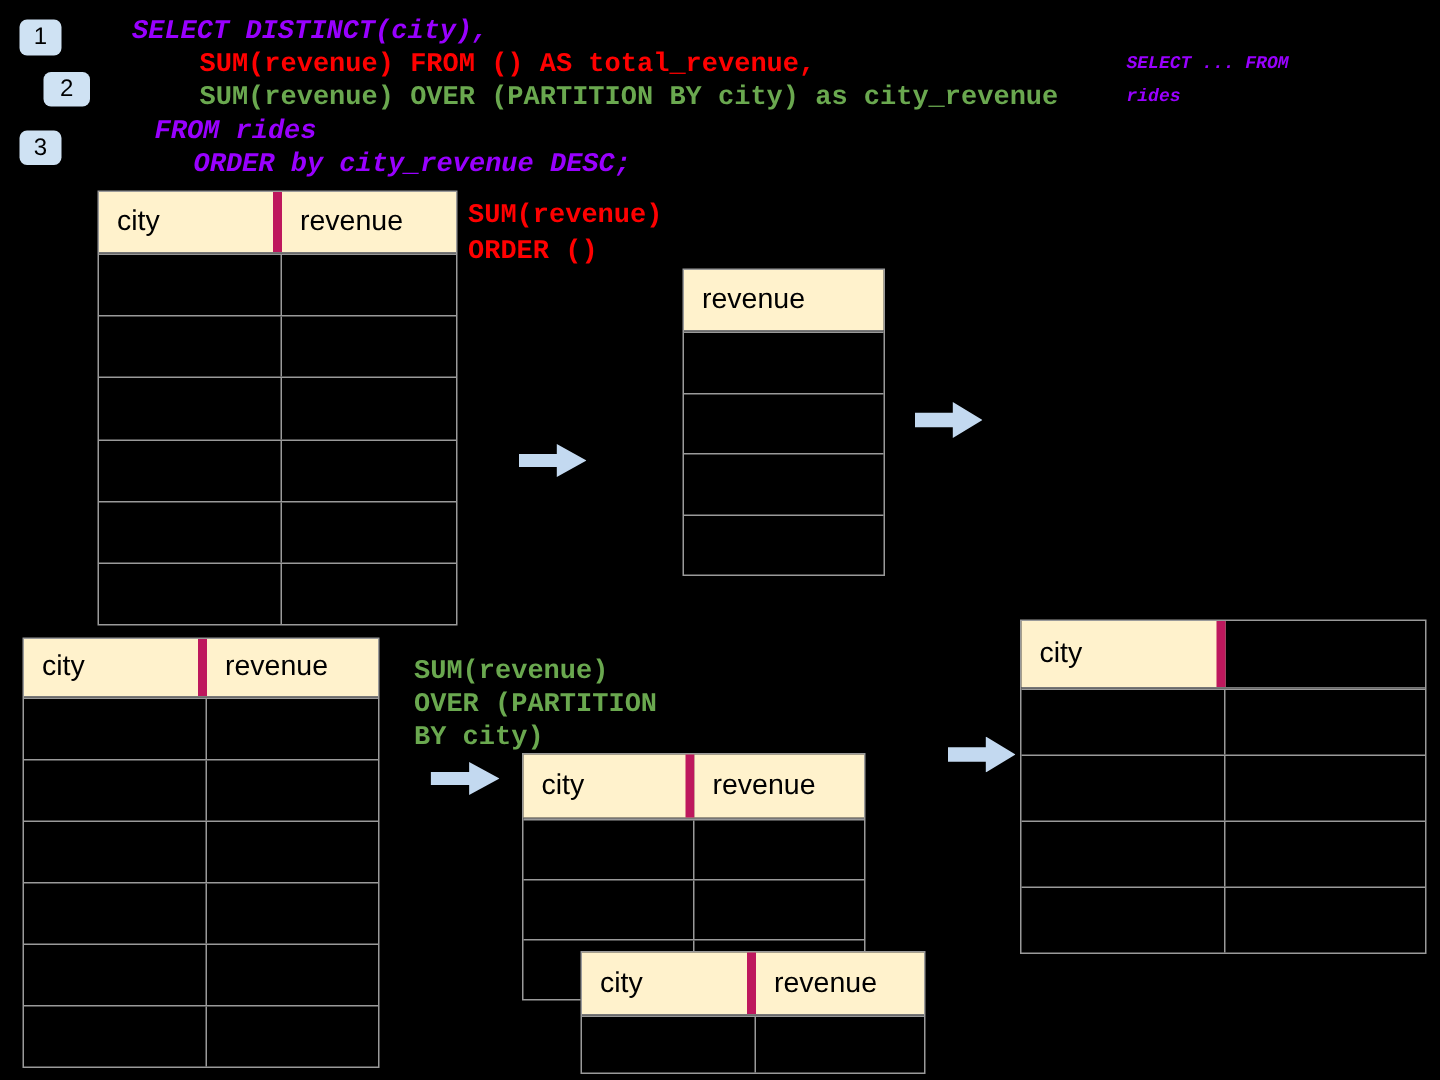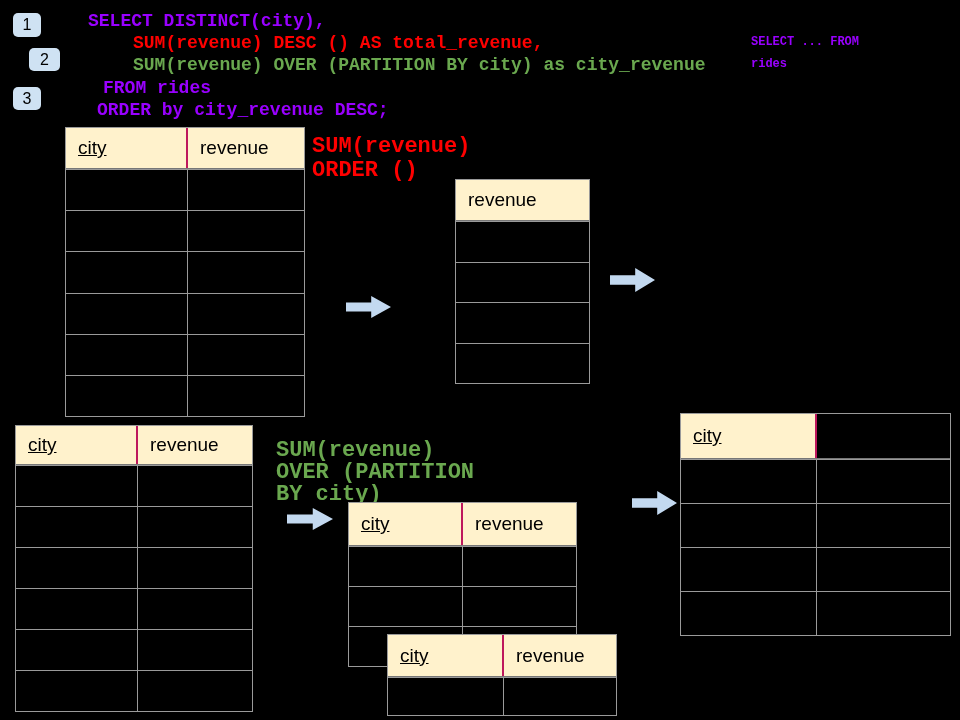--- a/index.html
+++ b/index.html
@@ -4,31 +4,31 @@
 <style>
   html,body{margin:0;padding:0;background:#000;}
   #canvas{position:relative;width:960px;height:720px;background:#000;overflow:hidden;
           font-family:"Liberation Sans",sans-serif;}
 
   
   .code-line{position:absolute;font-family:"Liberation Mono","DejaVu Sans Mono",monospace;
              font-weight:bold;white-space:pre;}
   .main-code{font-size:18px;}
   .mini-code{font-size:12px;}
-  .ann-code{font-size:22px;}
-  .purple{color:#9900ff;}
+  .ann-code{font-size:18px;}
+  .purple{color:#9900ff;font-style:italic;}
   .red{color:#ff0000;}
   .green{color:#6aa84f;}
 
   
   .l1{left:88px;top:11px;}
   .l2{left:133px;top:33px;}
   .l3{left:133px;top:55px;}
   .l4{left:103px;top:78px;}
-  .l5{left:97px;top:100px;}
+  .l5{left:129px;top:100px;}
   
   .m1{left:751px;top:35px;}
   .m2{left:751px;top:57px;}
   
   .r1{left:312px;top:134px;}
   .r2{left:312px;top:158px;}
   
   .g1{left:276px;top:438px;}
   .g2{left:276px;top:460px;}
   .g3{left:276px;top:482px;}
@@ -47,21 +47,21 @@
   .a2{left:610px;top:268px;width:45px;height:24px;}
   .a3{left:287px;top:508px;width:46px;height:22px;}
   .a4{left:632px;top:491px;width:45px;height:24px;}
 
   
   .tbl{position:absolute;background:#000;border:1px solid #9a9a9a;box-sizing:border-box;
        display:flex;flex-direction:column;}
   .thead{display:flex;flex:0 0 auto;border-bottom:1px solid #777;}
   .th{background:#fff2cc;color:#000;font-size:19px;display:flex;align-items:center;
       padding-left:12px;box-sizing:border-box;}
-  .th.c1{border-right:2px solid #be185d;text-decoration:underline;}
+  .th.c1{border-right:6px solid #be185d;}
   .trow{display:flex;flex:1 1 0;border-top:1px solid #9a9a9a;}
   .trow:first-of-type{border-top:none;}
   .td{box-sizing:border-box;}
   .td.c1{border-right:1px solid #9a9a9a;}
   .c2,.td.c2{flex:1 1 auto;}
 
   .t-src-top{left:65px;top:127px;width:240px;height:290px;}
   .t-src-top .thead{height:40px;}
   .t-src-top .c1{width:122px;flex:0 0 122px;}
 
@@ -88,21 +88,21 @@
 </head>
 <body>
 
 <div id="canvas">
 
   <div class="badge b1">1</div>
   <div class="badge b2">2</div>
   <div class="badge b3">3</div>
 
   <div class="code-line main-code purple l1">SELECT DISTINCT(city),</div>
-  <div class="code-line main-code red l2">SUM(revenue) DESC () AS total_revenue,</div>
+  <div class="code-line main-code red l2">SUM(revenue) FROM () AS total_revenue,</div>
   <div class="code-line main-code green l3">SUM(revenue) OVER (PARTITION BY city) as city_revenue</div>
   <div class="code-line main-code purple l4">FROM rides</div>
   <div class="code-line main-code purple l5">ORDER by city_revenue DESC;</div>
 
   <div class="code-line mini-code purple m1">SELECT ... FROM</div>
   <div class="code-line mini-code purple m2">rides</div>
 
   <div class="code-line ann-code red r1">SUM(revenue)</div>
   <div class="code-line ann-code red r2">ORDER ()</div>
 

